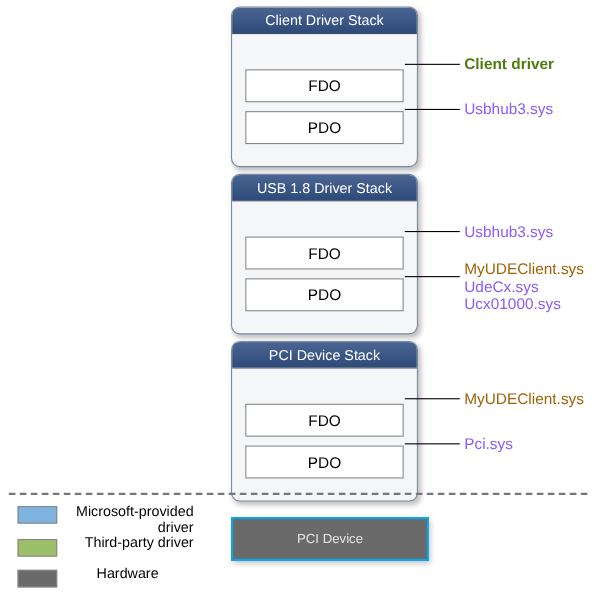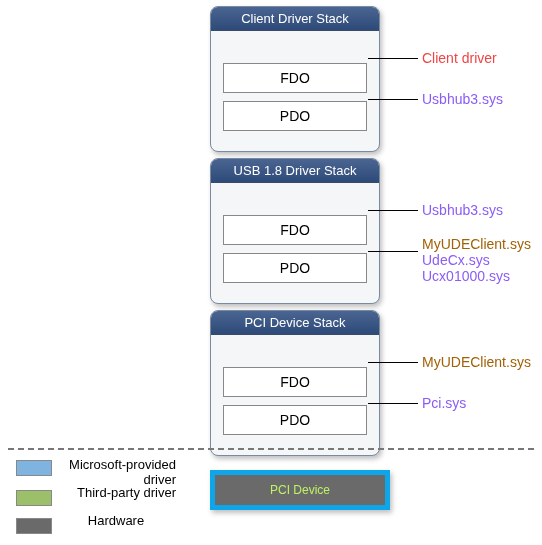--- a/index.html
+++ b/index.html
@@ -44,21 +44,21 @@
     font-size: 14px;
   }
   .label {
     position: absolute;
     font-size: 14px;
     line-height: 1.15;
     white-space: nowrap;
   }
   .ms { color: #8b5cf6; text-align: right; }
   .tp { color: #a16207; }
-  .blk { color: #ef4444; }
+  .blk { color: #4d7c0f; font-weight: bold; }
   .connector {
     position: absolute;
     height: 1px;
     background: #000;
   }
   .divider {
     position: absolute;
     border-top: 2px dashed #777;
   }
   .swatch {
@@ -69,24 +69,24 @@
   }
   .legend-text {
     position: absolute;
     text-align: right;
     width: 120px;
     line-height: 1.15;
   }
   .pci-device {
     position: absolute;
     background: #6a6a6a;
-    color: #bef264;
+    color: #e5e5e5;
     font-size: 12px;
     text-align: center;
-    border: 5px solid #0ea5e9;
+    border: 2px solid #0ea5e9;
     box-shadow: 2px 3px 5px rgba(0,0,0,0.25);
     display: flex;
     align-items: center;
     justify-content: center;
   }
 </style>
 </head>
 <body>
 
 <div class="stack" style="left:210px; top:6px;">

